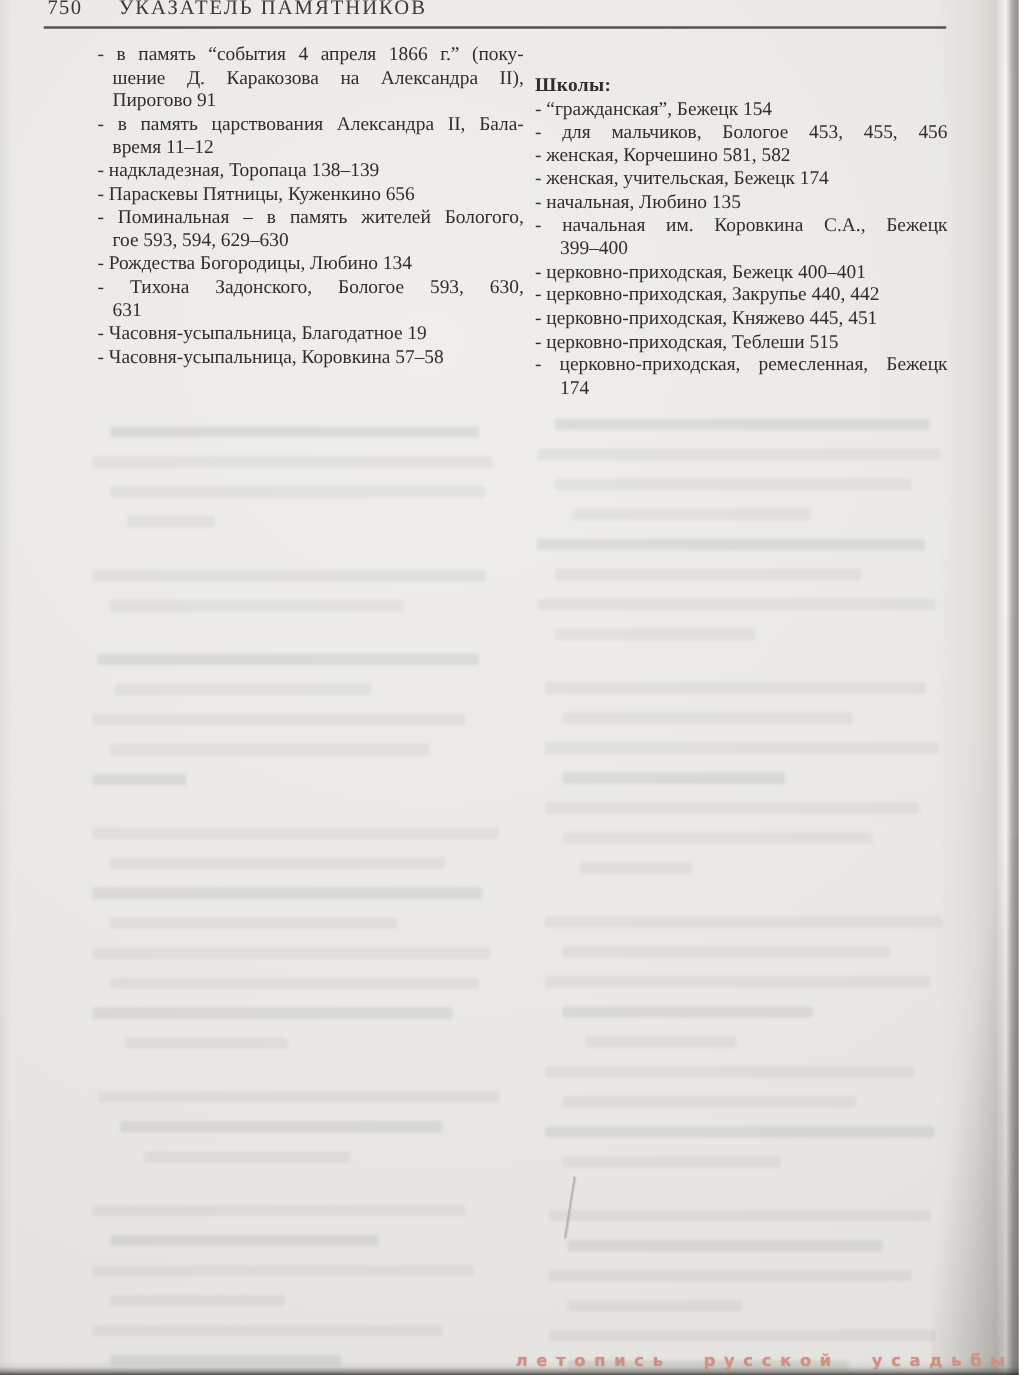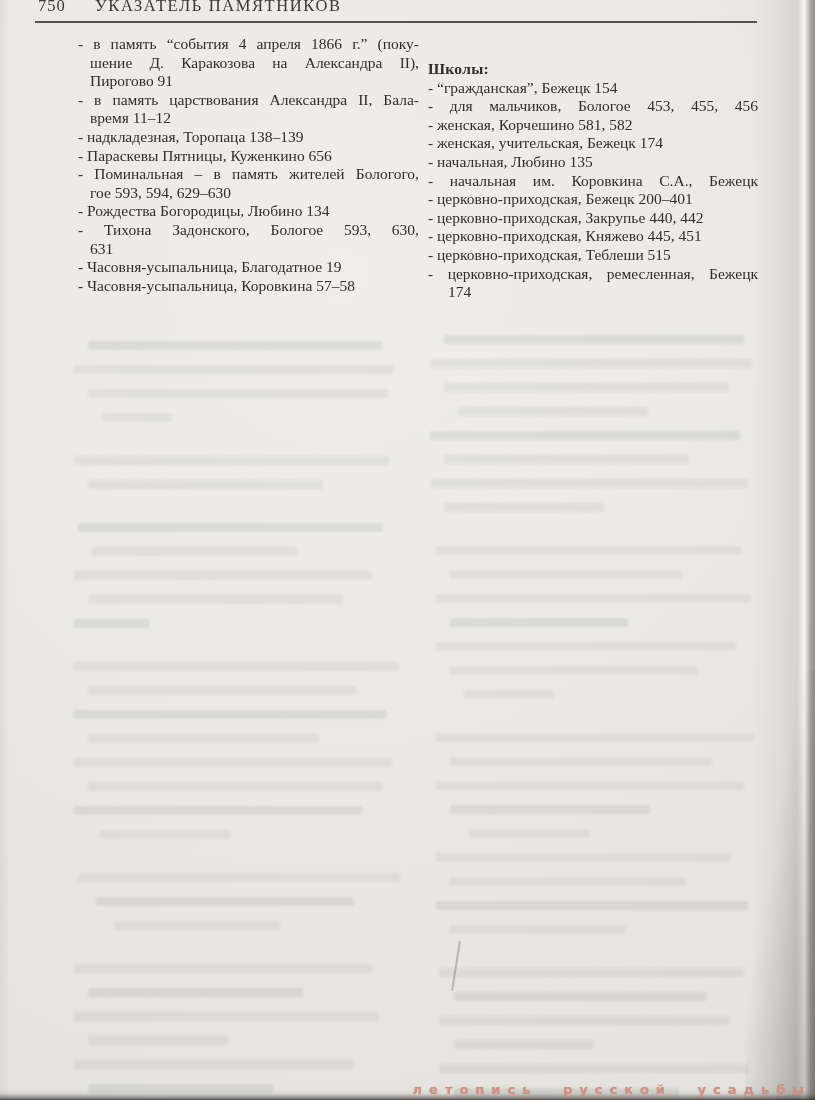--- a/index.html
+++ b/index.html
@@ -271,21 +271,22 @@
       <div class="line entry"><span>- Часовня-усыпальница, Коровкина </span><span class="it">57–58</span></div>
     </div>
   <div id="col-right" class="col">
       <div class="line entry bold"><span>Школы:</span></div>
       <div class="line entry"><span>- “гражданская”, Бежецк 154</span></div>
       <div class="line entry just"><span>- для мальчиков, Бологое </span><span class="it">453</span><span>, </span><span class="it">455</span><span>, 456</span></div>
       <div class="line entry"><span>- женская, Корчешино </span><span class="it">581</span><span>, 582</span></div>
       <div class="line entry"><span>- женская, учительская, Бежецк </span><span class="it">174</span></div>
       <div class="line entry"><span>- начальная, Любино </span><span class="it">135</span></div>
       <div class="line entry just"><span>- начальная им. Коровкина С.А., Бежецк</span></div>
-      <div class="line entry"><span>- церковно-приходская, Бежецк </span><span class="it">200–401</span></div>
+      <div class="line cont"><span class="it">399–400</span></div>
+      <div class="line entry"><span>- церковно-приходская, Бежецк </span><span class="it">400–401</span></div>
       <div class="line entry"><span>- церковно-приходская, Закрупье 440, </span><span class="it">442</span></div>
       <div class="line entry"><span>- церковно-приходская, Княжево 445, </span><span class="it">451</span></div>
       <div class="line entry"><span>- церковно-приходская, Теблеши </span><span class="it">515</span></div>
       <div class="line entry just"><span>- церковно-приходская, ремесленная, Бежецк</span></div>
       <div class="line cont"><span class="it">174</span></div>
     </div>
 
   <div id="scratch-mark"></div>
   <div id="left-edge"></div>
   <div id="right-edge"></div>

